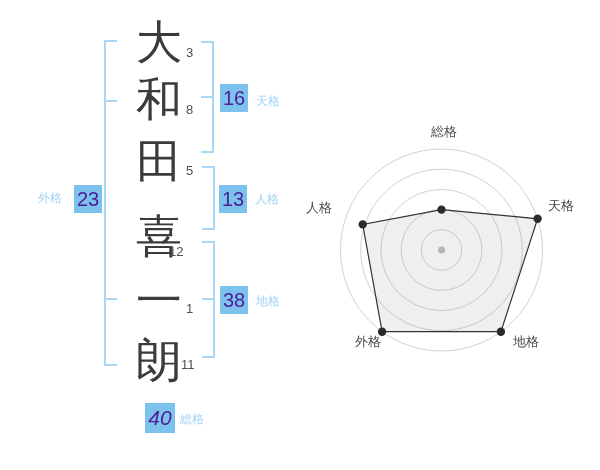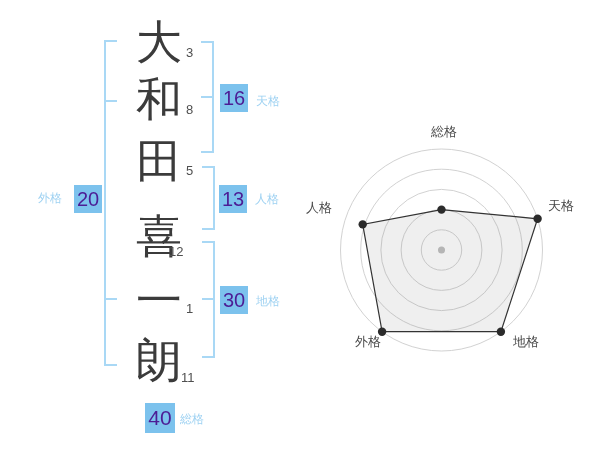--- a/index.html
+++ b/index.html
@@ -34,21 +34,21 @@
   .tick{position:absolute;height:2px;width:12px;background:#A9D8F5;}
   
   .badge{
     position:absolute;
     width:28px;height:28px;
     background:#7CC2ED;
     color:#4c1d95;
     font-size:20px;line-height:28px;
     text-align:center;
   }
-  .badge.big{width:30px;height:30px;font-size:21px;line-height:30px;}
+  .badge.big{width:30px;height:30px;font-size:21px;line-height:30px;font-style:italic;}
   .blue-label{
     position:absolute;
     font-size:12px;line-height:12px;
     color:#9FD2F2;
     white-space:nowrap;
   }
   
   #radar-chart{position:absolute;left:293px;top:112px;}
   .radar-axis-label{
     font-size:13px;
@@ -65,21 +65,21 @@
   <div class="kanji" style="top:133px">田</div>
   <div class="kanji" style="top:208px">喜</div>
   <div class="kanji" style="top:272px">一</div>
   <div class="kanji" style="top:332px">朗</div>
 
   <div class="stroke-num" style="left:186px;top:46px">3</div>
   <div class="stroke-num" style="left:186px;top:103px">8</div>
   <div class="stroke-num" style="left:186px;top:164px">5</div>
   <div class="stroke-num" style="left:169px;top:245px">12</div>
   <div class="stroke-num" style="left:186px;top:302px">1</div>
-  <div class="stroke-num" style="left:181px;top:371px">11</div>
+  <div class="stroke-num" style="left:181px;top:358px">11</div>
 
   <div>
     <div class="vline" style="left:104px;top:40px;height:326px"></div>
     <div class="tick" style="left:105px;top:40px"></div>
     <div class="tick" style="left:105px;top:100px"></div>
     <div class="tick" style="left:105px;top:298px"></div>
     <div class="tick" style="left:105px;top:364px"></div>
   </div>
 
   <div>
@@ -97,22 +97,22 @@
 
   <div>
     <div class="vline" style="left:213px;top:241px;height:117px"></div>
     <div class="tick" style="left:202px;top:241px"></div>
     <div class="tick" style="left:202px;top:298px"></div>
     <div class="tick" style="left:202px;top:356px"></div>
   </div>
 
   <div class="badge" style="left:220px;top:84px">16</div>
   <div class="badge" style="left:219px;top:185px">13</div>
-  <div class="badge" style="left:220px;top:286px">30</div>
-  <div class="badge" style="left:74px;top:185px">20</div>
+  <div class="badge" style="left:220px;top:286px">38</div>
+  <div class="badge" style="left:74px;top:185px">23</div>
   <div class="badge big" style="left:145px;top:403px">40</div>
 
   <div class="blue-label" style="left:256px;top:95px">天格</div>
   <div class="blue-label" style="left:255px;top:193px">人格</div>
   <div class="blue-label" style="left:256px;top:295px">地格</div>
   <div class="blue-label" style="left:38px;top:192px">外格</div>
   <div class="blue-label" style="left:180px;top:413px">総格</div>
 
   <svg id="radar-chart" width="300" height="245" viewBox="0 0 300 245" xmlns="http://www.w3.org/2000/svg">
       <circle cx="148.5" cy="138" r="20.2" fill="none" stroke="#D2D2D2" stroke-width="1"></circle>

